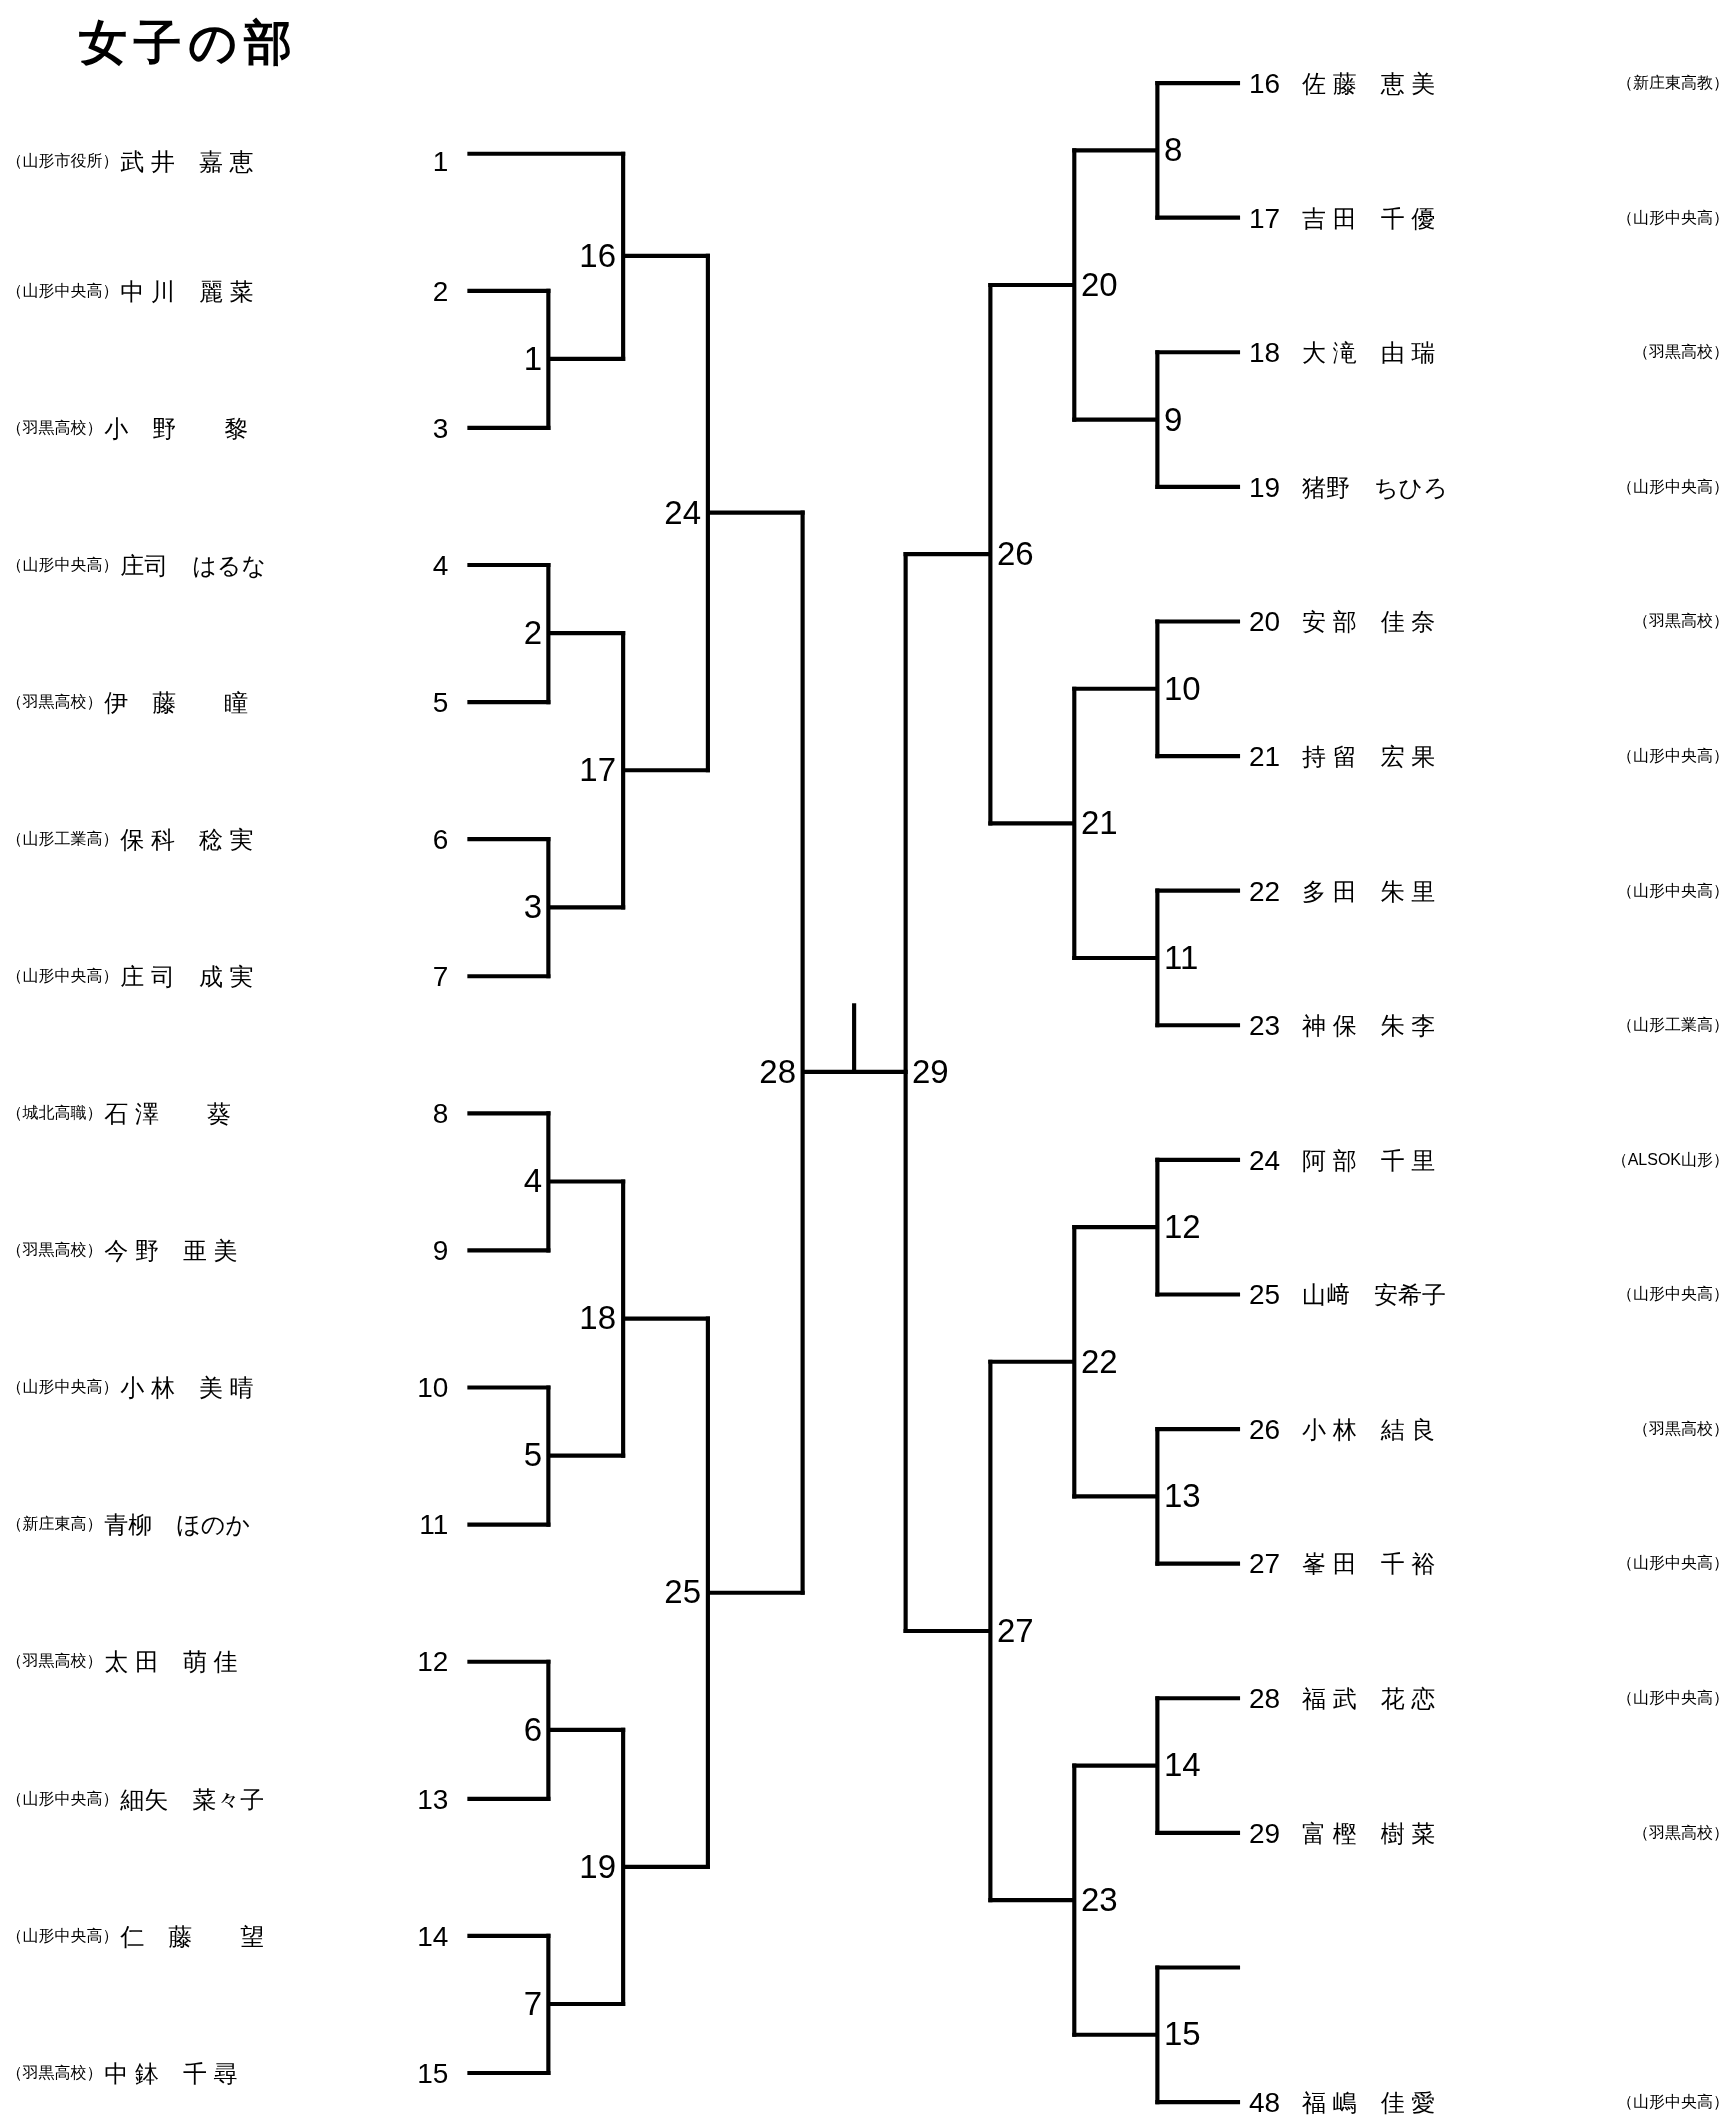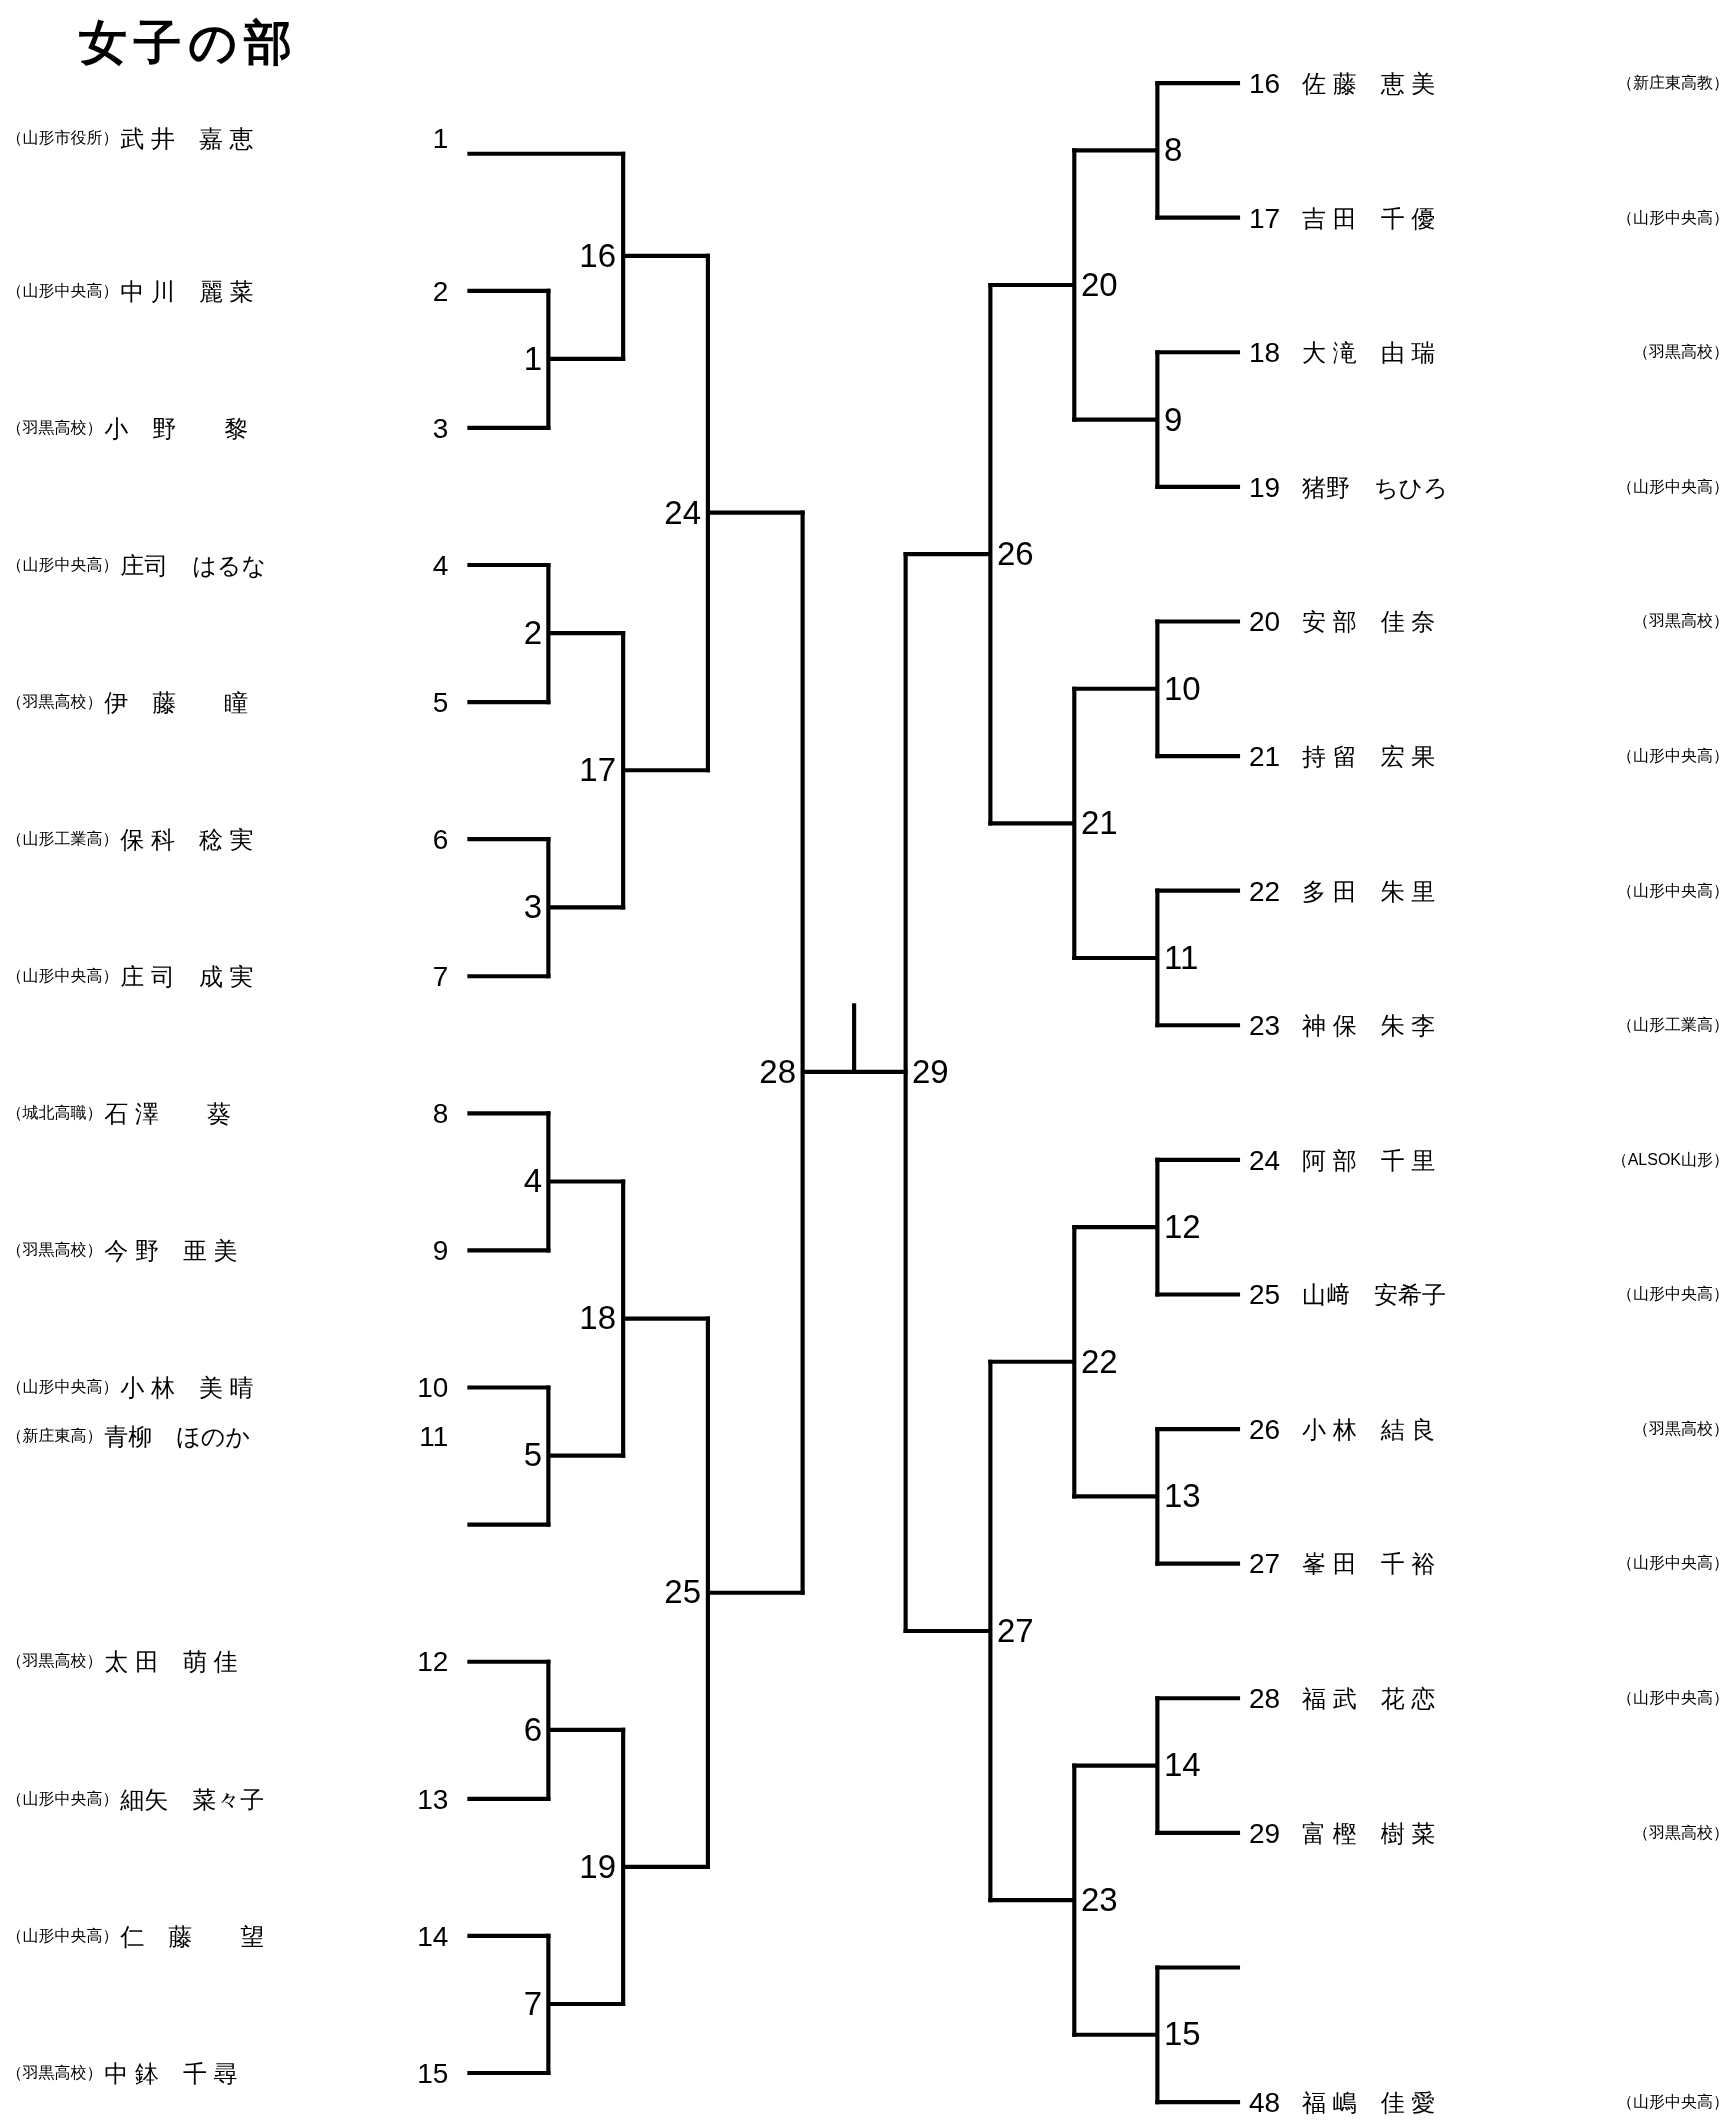--- a/index.html
+++ b/index.html
@@ -111,21 +111,21 @@
       <path d="M1192 343 V991 M1192 667 H1090"></path>
       <path d="M1192 1639 V2287 M1192 1963 H1090"></path>
       <path d="M1090 667 V1963"></path>
 
       <path d="M1028 1210 V1290"></path>
     </g>
   </svg>
 
   <div class="title">女子の部</div>
 
-  <div class="prow pl" style="top:138px">
+  <div class="prow pl" style="top:161px">
       <span class="club">（山形市役所）</span>
       <span class="pname">武 井　嘉 恵</span>
       <span class="seed">1</span>
     </div>
   <div class="prow pl" style="top:291px">
       <span class="club">（山形中央高）</span>
       <span class="pname">中 川　麗 菜</span>
       <span class="seed">2</span>
     </div>
   <div class="prow pl" style="top:428px">
@@ -161,21 +161,21 @@
   <div class="prow pl" style="top:1250px">
       <span class="club">（羽黒高校）</span>
       <span class="pname">今 野　亜 美</span>
       <span class="seed">9</span>
     </div>
   <div class="prow pl" style="top:1387px">
       <span class="club">（山形中央高）</span>
       <span class="pname">小 林　美 晴</span>
       <span class="seed">10</span>
     </div>
-  <div class="prow pl" style="top:1436px">
+  <div class="prow pl" style="top:1524px">
       <span class="club">（新庄東高）</span>
       <span class="pname">青柳　ほのか</span>
       <span class="seed">11</span>
     </div>
   <div class="prow pl" style="top:1661px">
       <span class="club">（羽黒高校）</span>
       <span class="pname">太 田　萌 佳</span>
       <span class="seed">12</span>
     </div>
   <div class="prow pl" style="top:1799px">

